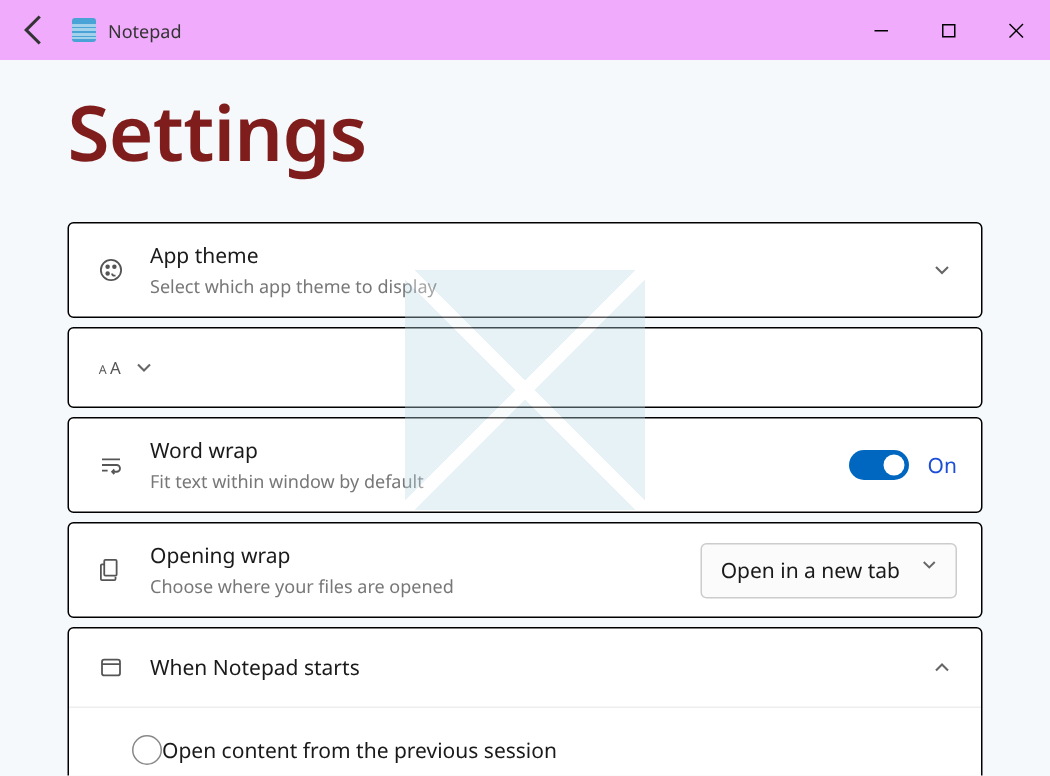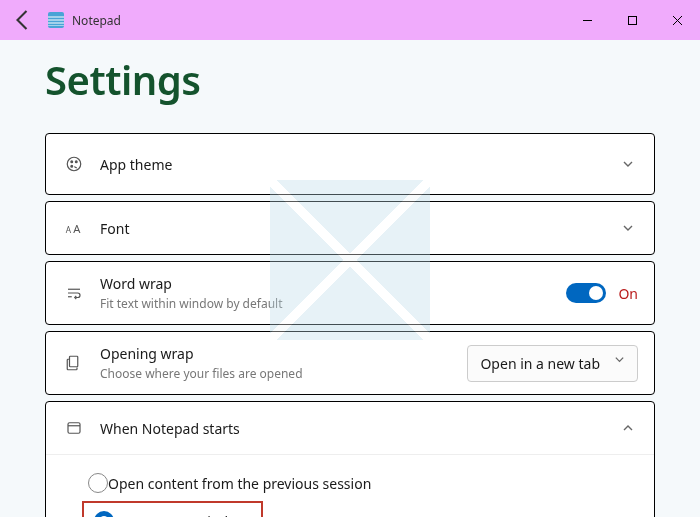--- a/index.html
+++ b/index.html
@@ -8,37 +8,37 @@
   .titlebar { height: 40px; display: flex; align-items: center; padding-left: 10px; background: #f0abfc; }
   .back-btn { width: 24px; height: 24px; display: flex; align-items: center; justify-content: center; color: #333; cursor: pointer; }
   .app-icon { width: 16px; height: 16px; margin-left: 14px; background: #4aa3d6; border-radius: 2px; position: relative; }
   .app-icon::before { content:""; position:absolute; top:3px; left:0; right:0; height:11px; background: repeating-linear-gradient(#4aa3d6 0 1px, #fff 1px 3px); opacity:.5;}
   .app-title { margin-left: 8px; font-size: 12px; color: #333; }
   .winctrls { margin-left: auto; display: flex; }
   .winctrls > div { width: 45px; height: 30px; display: flex; align-items: center; justify-content: center; color: #000; }
   .winctrls svg { width: 11px; height: 11px; }
 
   .page { padding: 12px 45px 0 45px; }
-  .htitle { font-size: 40px; font-weight: 600; color: #14532d; margin-bottom: 26px; letter-spacing: -0.5px; }
+  .htitle { font-size: 51px; font-weight: 600; color: #7f1d1d; margin-bottom: 26px; letter-spacing: -0.5px; }
 
   .card { background: #fff; border: 1px solid #000000; border-radius: 4px; margin-bottom: 6px; }
   .row { display: flex; align-items: center; padding: 12px 16px; min-height: 60px; }
   .row.small { min-height: 52px; }
   .icon-slot { width: 24px; display: flex; align-items: center; justify-content: center; color: #555; flex-shrink: 0; }
   .icon-slot svg { width: 18px; height: 18px; }
   .txtcol { margin-left: 14px; flex: 1; }
   .lbl { font-size: 14px; color: #1a1a1a; }
   .sub { font-size: 12px; color: #777; margin-top: 2px; }
   .chev { width: 20px; display: flex; align-items: center; justify-content: center; color: #666; }
   .chev svg { width: 12px; height: 12px; }
 
   .toggle { display: flex; align-items: center; gap: 12px; }
   .switch { width: 40px; height: 20px; background: #0067c0; border-radius: 10px; position: relative; }
   .switch::after { content:""; position:absolute; right:3px; top:3px; width:14px; height:14px; background:#fff; border-radius:50%; }
-  .toggle-label { font-size: 14px; color: #b91c1c; }
+  .toggle-label { font-size: 14px; color: #1d4ed8; }
 
   .dropdown { border: 1px solid #ccc; border-radius: 4px; padding: 8px 12px; display: flex; align-items: flex-start; gap: 14px; font-size: 14px; color: #1a1a1a; background:#fbfbfb; }
   .dropdown svg { width: 11px; height: 11px; color:#666; }
 
   .radio-panel { padding: 10px 16px 16px 36px; border-top: 1px solid #eee; }
   .radio-row { display: flex; align-items: center; gap: 0; padding: 8px 6px; font-size: 14px; color: #1a1a1a; }
   .radio { width: 20px; height: 20px; border-radius: 50%; border: 1px solid #888; background:#fff; flex-shrink:0; }
   .radio.checked { border: 5px solid #0067c0; }
   .highlight { border: 2px solid #c0392b; padding: 4px 8px 4px 4px; display:inline-flex; }
 
@@ -90,39 +90,37 @@
         <svg viewBox="0 0 24 24" fill="none" stroke="currentColor" stroke-width="1.6">
             <circle cx="12" cy="12" r="9"></circle>
             <circle cx="9" cy="9" r="1.2" fill="currentColor"></circle>
             <circle cx="15" cy="9" r="1.2" fill="currentColor"></circle>
             <circle cx="9" cy="15" r="1.2" fill="currentColor"></circle>
             <path d="M13 15a2 2 0 0 0 2 2h1"></path>
           </svg>
       </div>
       <div class="txtcol">
         <div class="lbl">App theme</div>
+        <div class="sub">Select which app theme to display</div>
       </div>
       <div class="chev">
           <svg viewBox="0 0 12 12" fill="none" stroke="currentColor" stroke-width="1.4">
             <path d="M2 4l4 4 4-4"></path>
           </svg>
         </div>
     </div>
   </div>
 
   <div class="card">
     <div class="row small">
       <div class="icon-slot">
         <svg viewBox="0 0 24 24" fill="currentColor">
             <text x="1" y="18" font-size="11" font-family="serif">A</text>
             <text x="11" y="18" font-size="15" font-family="serif">A</text>
           </svg>
-      </div>
-      <div class="txtcol">
-        <div class="lbl">Font</div>
       </div>
       <div class="chev">
           <svg viewBox="0 0 12 12" fill="none" stroke="currentColor" stroke-width="1.4">
             <path d="M2 4l4 4 4-4"></path>
           </svg>
         </div>
     </div>
   </div>
 
   <div class="card">

